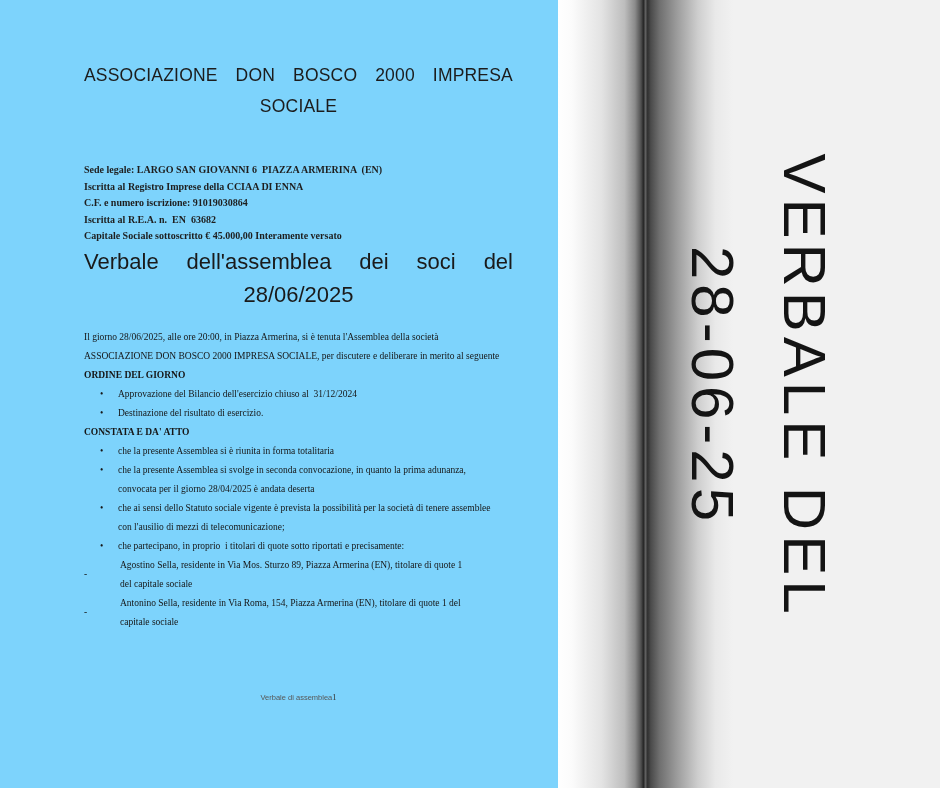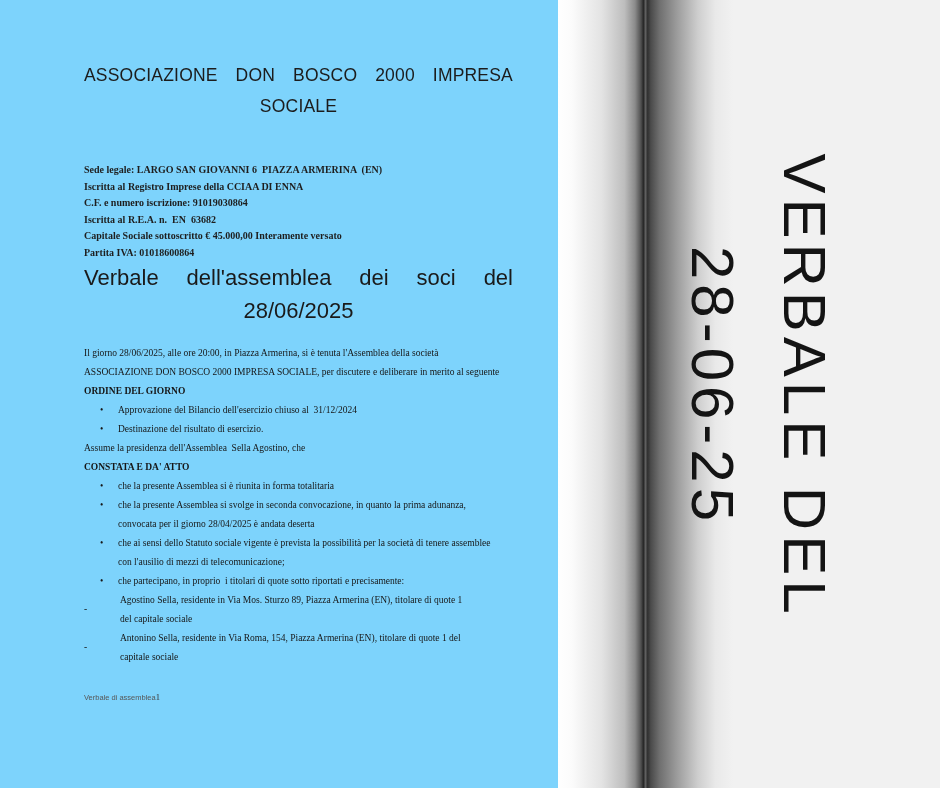--- a/index.html
+++ b/index.html
@@ -52,21 +52,21 @@
     position:absolute;left:16px;top:0;font-size:9.5px;
   }
 
   .participant{ position:relative;padding-left:36px; }
   .participant .marker{
     position:absolute;left:0;top:9px;font-family:"Liberation Serif", serif;
   }
 
   .doc-footer{
     position:absolute;left:84px;top:692px;width:429px;
-    display:flex;justify-content:flex-start;align-items:baseline;
+    display:flex;justify-content:center;align-items:baseline;
   }
   .footer-left{
     font-family:"Liberation Sans", sans-serif;font-size:7.5px;color:#575757;
   }
   .footer-page{
     font-family:"Liberation Serif", serif;font-size:8.5px;color:#333333;
   }
 
   
   .spine{
@@ -110,21 +110,20 @@
       <div class="jline">ASSOCIAZIONE DON BOSCO 2000 IMPRESA</div>
       <div class="jline-last">SOCIALE</div>
     </div>
 
     <div class="company-details">
       <div class="line">Sede legale: LARGO SAN GIOVANNI 6  PIAZZA ARMERINA  (EN)</div>
       <div class="line">Iscritta al Registro Imprese della CCIAA DI ENNA</div>
       <div class="line">C.F. e numero iscrizione: 91019030864</div>
       <div class="line">Iscritta al R.E.A. n.  EN  63682</div>
       <div class="line">Capitale Sociale sottoscritto € 45.000,00 Interamente versato</div>
-      <div class="line">Partita IVA: 01018600864</div>
     </div>
 
     <div class="doc-title">
       <div class="jline">Verbale dell'assemblea dei soci del</div>
       <div class="jline-last">28/06/2025</div>
     </div>
 
     <div class="doc-body">
 
       <div>
@@ -136,21 +135,20 @@
 
       <div class="bullet-item">
         <span class="bullet">•</span>
         <div class="line">Approvazione del Bilancio dell'esercizio chiuso al  31/12/2024</div>
       </div>
       <div class="bullet-item">
         <span class="bullet">•</span>
         <div class="line">Destinazione del risultato di esercizio.</div>
       </div>
 
-      <div class="line">Assume la presidenza dell'Assemblea  Sella Agostino, che</div>
 
       <div class="center-bold">CONSTATA E DA' ATTO</div>
 
       <div class="bullet-item">
         <span class="bullet">•</span>
         <div class="line">che la presente Assemblea si è riunita in forma totalitaria</div>
       </div>
       <div class="bullet-item">
         <span class="bullet">•</span>
         <div class="line">che la presente Assemblea si svolge in seconda convocazione, in quanto la prima adunanza,</div>

